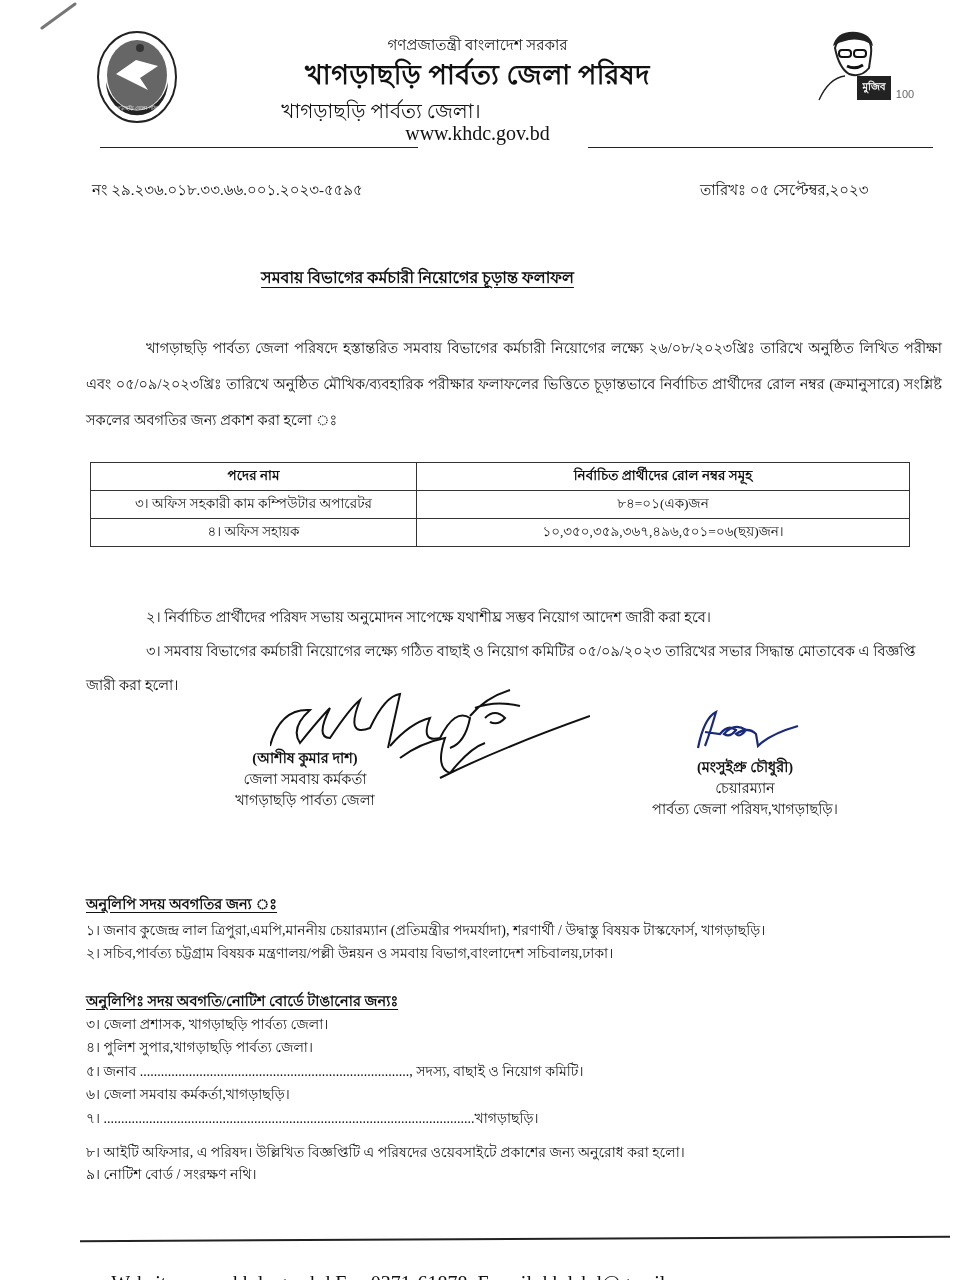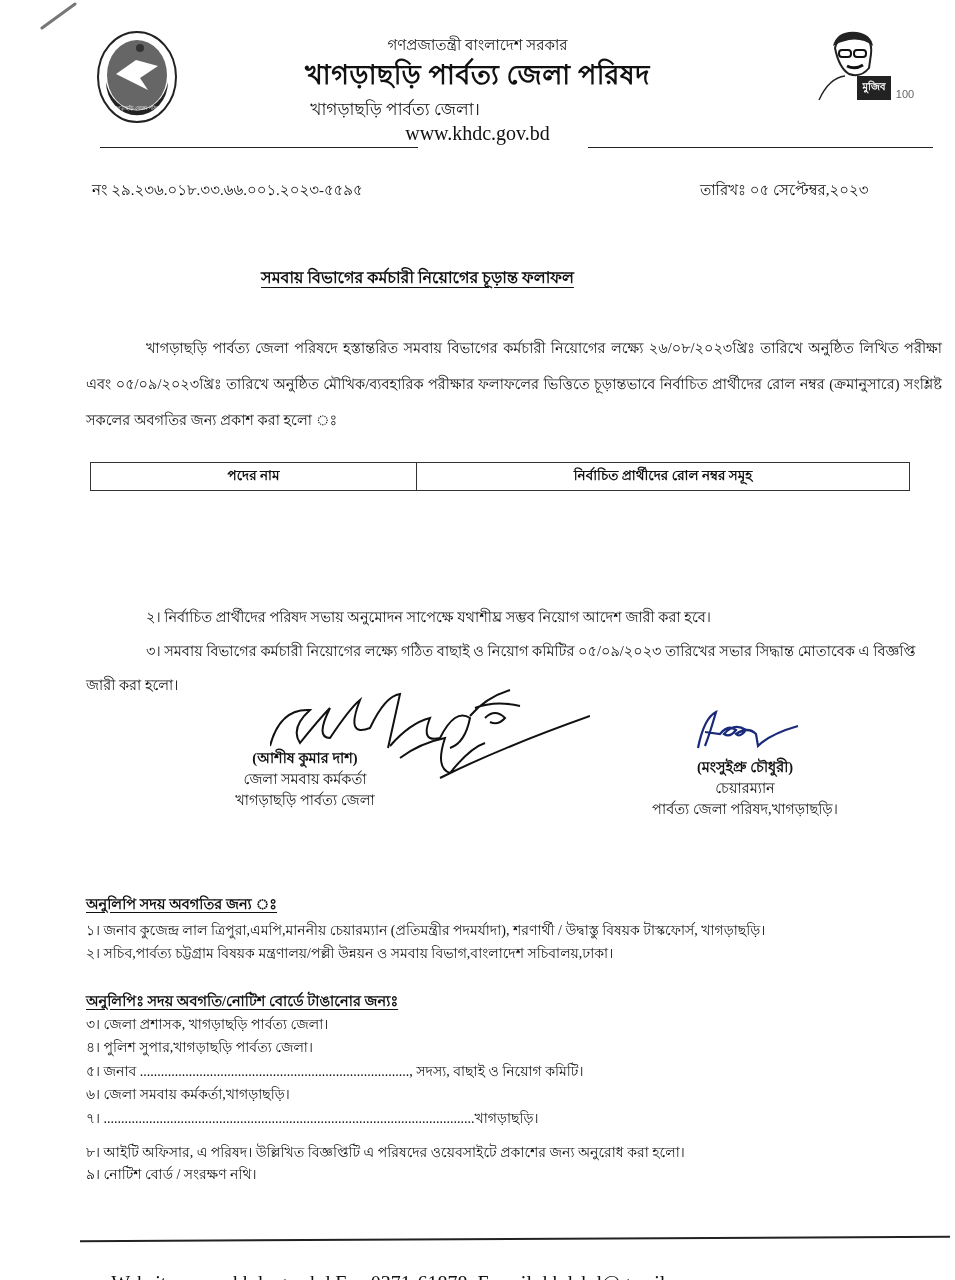--- a/index.html
+++ b/index.html
@@ -9,21 +9,21 @@
   .bn { font-family:Liberation Serif, serif; }
   .serif { font-family:"Liberation Serif", serif; }
   .center { text-align:center; }
 
   
   #corner-stroke { left:30px; top:0; width:110px; height:30px; }
   #logo-left { left:96px; top:30px; width:82px; height:94px; }
   #logo-right { left:815px; top:28px; width:110px; height:75px; }
   #gov-line { left:0; width:955px; top:33px; font-size:15px; }
   #council-title { left:0; width:955px; top:54px; font-size:27px; font-weight:bold; letter-spacing:0.5px; }
-  #district-line { left:14px; width:762px; top:96px; font-size:17px; }
+  #district-line { left:0; width:762px; top:96px; font-size:20px; }
   #website-line { left:0; width:955px; top:122px; font-size:20px; }
   .hdr-rule { height:0; border-top:1.6px solid #222; top:147px; }
   #rule-left { left:100px; width:318px; }
   #rule-right { left:588px; width:345px; }
 
   #memo-no { left:92px; top:178px; font-size:15px; }
   #memo-date { left:700px; top:178px; font-size:15px; }
 
   #subject { left:0; width:835px; top:265px; font-size:16px; font-weight:bold; }
   #subject span { text-decoration:underline; text-underline-offset:4px; }
@@ -101,20 +101,28 @@
 <div id="intro" class="abs para bn">খাগড়াছড়ি পার্বত্য জেলা পরিষদে হস্তান্তরিত সমবায় বিভাগের কর্মচারী নিয়োগের লক্ষ্যে ২৬/০৮/২০২৩খ্রিঃ তারিখে অনুষ্ঠিত লিখিত পরীক্ষা এবং ০৫/০৯/২০২৩খ্রিঃ তারিখে অনুষ্ঠিত মৌখিক/ব্যবহারিক পরীক্ষার ফলাফলের ভিত্তিতে চূড়ান্তভাবে নির্বাচিত প্রার্থীদের রোল নম্বর (ক্রমানুসারে) সংশ্লিষ্ট সকলের অবগতির জন্য প্রকাশ করা হলো ঃ</div>
 
 <table id="results-table" class="abs bn">
   <thead>
     <tr>
       <th class="col1">পদের নাম</th>
       <th>নির্বাচিত প্রার্থীদের রোল নম্বর সমূহ</th>
     </tr>
   </thead>
   <tbody>
+    <tr>
+      <td>৩।  অফিস সহকারী কাম কম্পিউটার অপারেটর</td>
+      <td>৮৪=০১(এক)জন</td>
+    </tr>
+    <tr>
+      <td>৪। অফিস সহায়ক</td>
+      <td>১০,৩৫০,৩৫৯,৩৬৭,৪৯৬,৫০১=০৬(ছয়)জন।</td>
+    </tr>
   </tbody>
 </table>
 
 <div id="point2" class="abs para bn">২। নির্বাচিত প্রার্থীদের পরিষদ সভায় অনুমোদন সাপেক্ষে যথাশীঘ্র সম্ভব নিয়োগ আদেশ জারী করা হবে।</div>
 <div id="point3" class="abs para bn">৩। সমবায় বিভাগের কর্মচারী নিয়োগের লক্ষ্যে গঠিত বাছাই ও নিয়োগ কমিটির ০৫/০৯/২০২৩ তারিখের সভার সিদ্ধান্ত মোতাবেক এ বিজ্ঞপ্তি জারী করা হলো।</div>
 
 <svg id="sig-scribble-left" class="abs" viewBox="0 0 320 115">
   <path d="M0 58 Q10 20 40 22 Q20 40 30 55 Q50 30 60 20 Q45 50 60 50 Q80 20 90 12 Q75 50 100 40 Q115 8 130 6 L118 60" stroke="#111" stroke-width="2" fill="none"></path>
   <path d="M120 58 Q140 35 160 30 Q150 55 170 50 Q185 20 200 30 Q195 55 180 60 M200 28 Q215 10 240 2 M205 20 Q225 12 250 18" stroke="#111" stroke-width="2" fill="none"></path>
   <path d="M130 70 Q150 55 175 50 Q165 80 180 85 Q200 60 215 55 M170 90 Q230 60 320 28" stroke="#111" stroke-width="2" fill="none"></path>

